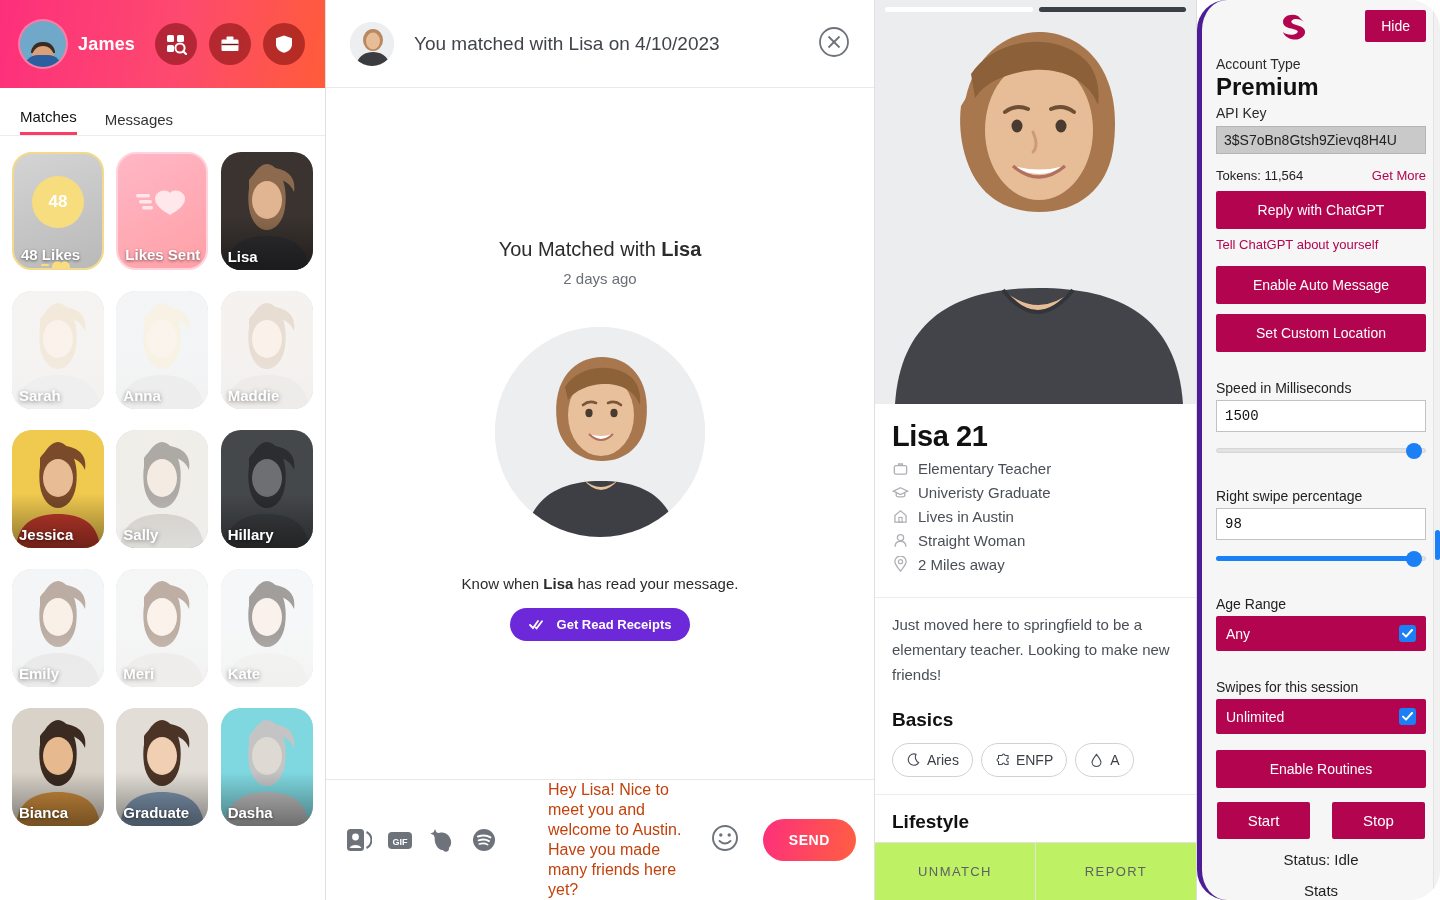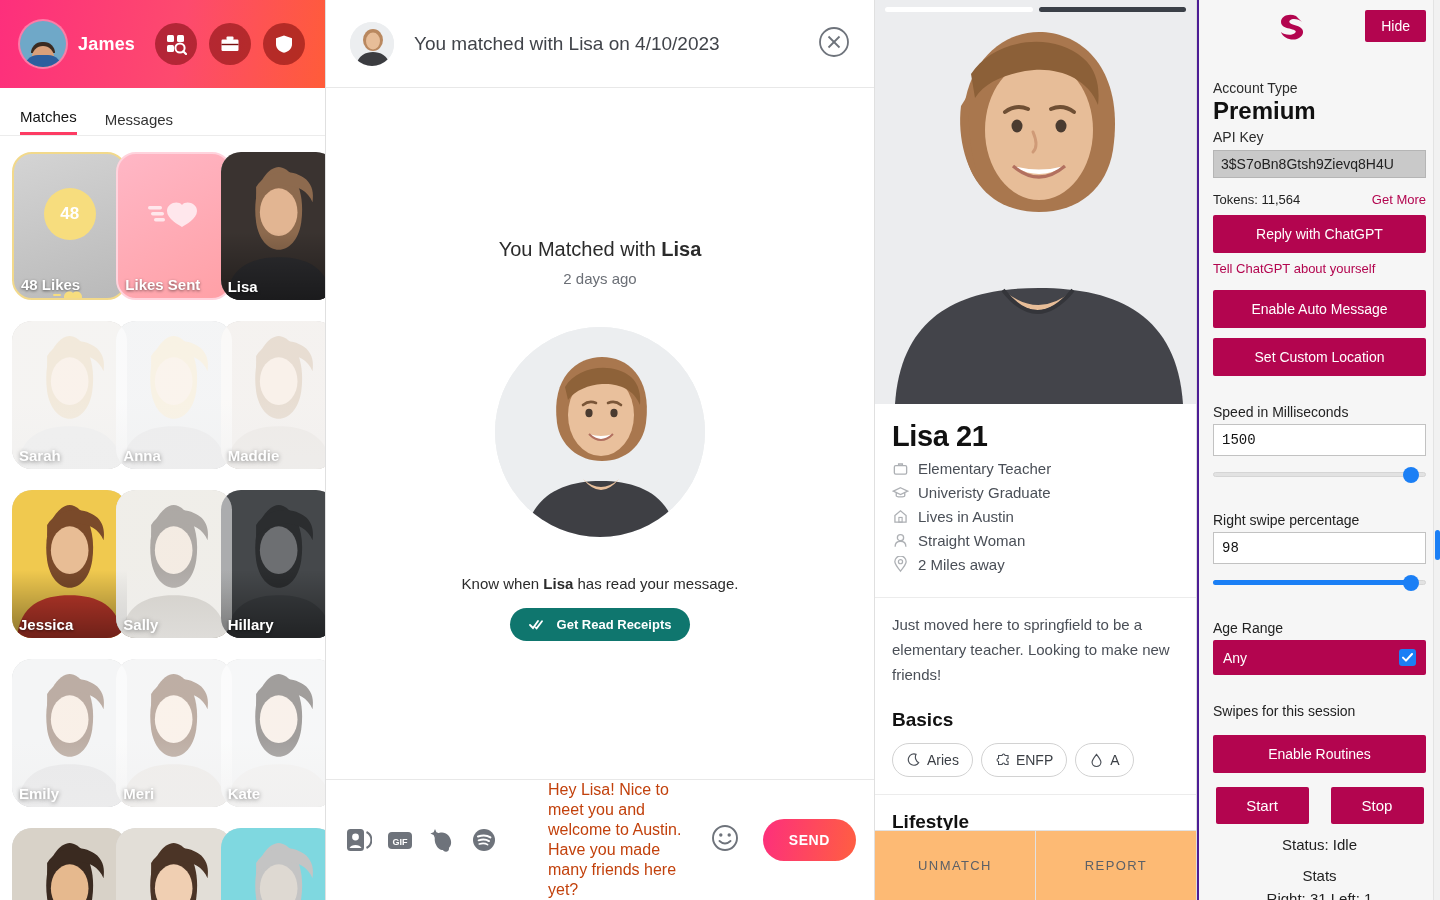--- a/index.html
+++ b/index.html
@@ -74,21 +74,21 @@
 
   .match-scroll {
     flex: 1 1 auto; overflow: hidden; padding: 16px 12px 0 12px;
     position: relative;
   }
   .match-grid {
     display: grid; grid-template-columns: repeat(3, 1fr);
     gap: 21px 12px;
   }
   .card {
-    position: relative; aspect-ratio: 92/118; height: 148px;
+    position: relative; aspect-ratio: 92/118; height: 118px;
     border-radius: 20px; overflow: hidden; cursor: pointer;
     background: #d8d8d8;
   }
   .card .nm {
     position: absolute; left: 7px; bottom: 5px;
     color: #fff; font-weight: bold; font-size: 15px;
     text-shadow: 0 1px 3px rgba(0,0,0,.55); z-index: 4;
   }
   .card .shade {
     position: absolute; inset: 0; z-index: 3;
@@ -148,21 +148,21 @@
   .match-line b { font-weight: bold; }
   .match-ago { font-size: 15px; color: #6b6f76; margin-top: 9px; }
   .big-av {
     width: 210px; height: 210px; border-radius: 50%;
     margin-top: 40px; overflow: hidden; position: relative;
     background: #eceef0;
   }
   .read-note { margin-top: 38px; font-size: 15px; color: #2b2b2b; }
   .read-note b { font-weight: bold; }
   .read-btn {
-    margin-top: 16px; background: #0f766e; color: #fff;
+    margin-top: 16px; background: #6d28d9; color: #fff;
     border: none; border-radius: 20px; padding: 9px 19px;
     font-size: 13px; font-weight: bold; cursor: pointer;
     display: inline-flex; align-items: center; gap: 14px;
   }
 
   .composer {
     flex: 0 0 115px; border-top: 1px solid #e8e8e8;
     display: flex; align-items: center; padding: 0 18px; gap: 14px;
   }
   .comp-icon { width: 28px; height: 28px; cursor: pointer; flex: 0 0 28px; text-align: right; }
@@ -209,42 +209,43 @@
   .psec-title { padding: 22px 17px 0 17px; font-size: 19px; font-weight: bold; color: #111; }
   .chips { display: flex; gap: 8px; padding: 12px 17px 0 17px; flex-wrap: wrap; }
   .chip {
     border: 1px solid #d2d2d2; border-radius: 20px;
     padding: 8px 13px; font-size: 14px; color: #3b3f45;
     display: inline-flex; align-items: center; gap: 6px;
     background: #fff; cursor: pointer;
   }
   .psep { height: 1px; background: #ececec; margin: 17px 0 0 0; }
   .pactions {
-    position: absolute; bottom: 0; left: 0; right: 0; height: 70px;
-    display: flex; background: #fdba74; border-top: 1px solid #e2e2e2;
+    position: absolute; bottom: 0; left: 0; right: 0; height: 58px;
+    display: flex; background: #bef264; border-top: 1px solid #e2e2e2;
   }
   .pact {
     flex: 1; display: flex; align-items: center; justify-content: center;
     font-size: 13px; letter-spacing: 1.4px; color: #5c6067; cursor: pointer;
   }
   .pact + .pact { border-left: 1px solid #e2e2e2; }
 
   
   .side-panel {
     width: 243px; height: 900px; background: #f6f6f6;
     padding: 0 14px; position: relative; overflow: hidden;
-    border-left: 2px solid #4c1d95;
+    border-left: 5px solid #4c1d95;
+    border-radius: 30px;
   }
   .sp-top { display: flex; align-items: flex-start; padding-top: 10px; height: 56px; }
   .sp-logo { margin: 0 auto; }
   .hide-btn {
     background: #b3054f; color: #fff; border: none;
     padding: 8px 16px; font-size: 14px; cursor: pointer; border-radius: 2px;
   }
-  .sp-label { font-size: 14px; color: #2b2b2b; margin-top: 24px; }
+  .sp-label { font-size: 14px; color: #2b2b2b; margin-top: 0; }
   .sp-premium { font-size: 24px; font-weight: bold; color: #111; margin-top: 1px; }
   .apikey {
     background: #c9c9c9; border: 1px solid #b5b5b5; color: #222;
     font-size: 14px; padding: 5px 7px; margin-top: 5px; width: 100%;
   }
   .tok-row {
     display: flex; justify-content: space-between; align-items: baseline;
     margin-top: 14px; font-size: 13px; color: #222;
   }
   .getmore { color: #b3054f; cursor: pointer; font-size: 13px; }
@@ -749,20 +750,28 @@
     <div class="sel-box">
       <span>Any</span>
       <span class="cbox">
         <svg width="11" height="9" viewBox="0 0 11 9">
           <path d="M1 4.6 L4 7.6 L10 1" stroke="#fff" stroke-width="2" fill="none" stroke-linecap="round" stroke-linejoin="round"></path>
         </svg>
       </span>
     </div>
 
     <div class="sp-field-label">Swipes for this session</div>
+    <div class="sel-box">
+      <span>Unlimited</span>
+      <span class="cbox">
+        <svg width="11" height="9" viewBox="0 0 11 9">
+          <path d="M1 4.6 L4 7.6 L10 1" stroke="#fff" stroke-width="2" fill="none" stroke-linecap="round" stroke-linejoin="round"></path>
+        </svg>
+      </span>
+    </div>
 
     <button class="btn-wide" style="margin-top:16px">Enable Routines</button>
 
     <div class="btn-row">
       <button class="btn-half">Start</button>
       <button class="btn-half">Stop</button>
     </div>
 
     <div class="status-txt">Status: Idle</div>
     <div class="stats-ttl">Stats</div>

